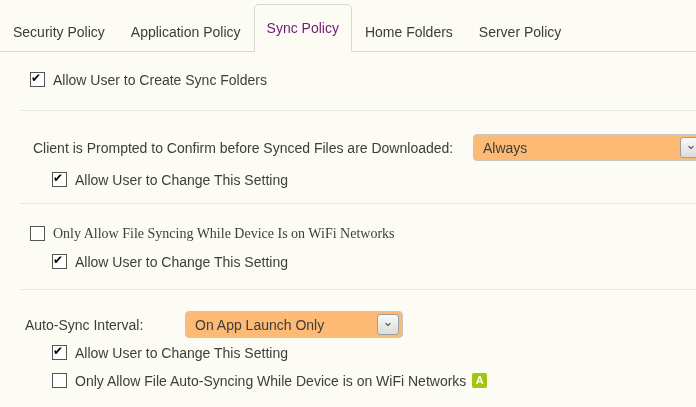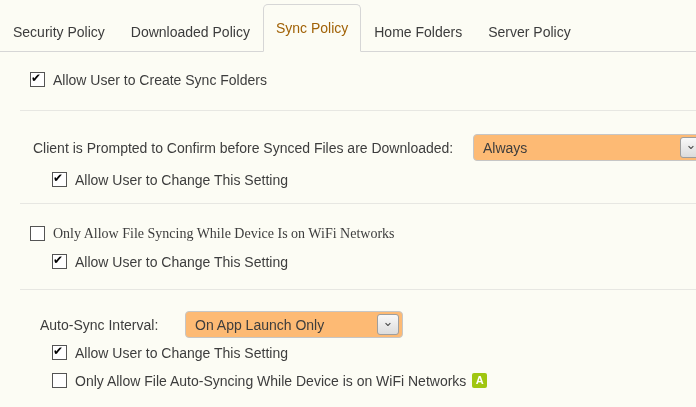--- a/index.html
+++ b/index.html
@@ -29,21 +29,21 @@
     cursor:pointer;
     white-space:nowrap;
   }
   .tab.active{
     background:#fcfcf4;
     border:1px solid #d6d6d6;
     border-bottom:1px solid #fcfcf4;
     border-radius:5px 5px 0 0;
     margin-bottom:-1px;
     padding:4px 12px;
-    color:#a16207;
+    color:#701a75;
   }
   
   .row{
     position:absolute;
     display:flex;align-items:center;
     height:17px;
   }
   .select-row{height:28px;width:100%;left:0;}
   .divider{
     position:absolute;left:20px;right:0;height:1px;
@@ -106,21 +106,21 @@
     flex:none;
   }
 </style>
 </head>
 <body>
 
 <div class="page">
 
   <div class="tabbar">
     <div class="tab">Security Policy</div>
-    <div class="tab">Downloaded Policy</div>
+    <div class="tab">Application Policy</div>
     <div class="tab active">Sync Policy</div>
     <div class="tab">Home Folders</div>
     <div class="tab">Server Policy</div>
   </div>
 
   <div class="row" style="left:30px;top:71px;">
     <span class="cbx">
         <span class="check">✔</span>
       </span>
     <span class="lbl">Allow User to Create Sync Folders</span>
@@ -155,21 +155,21 @@
   <div class="row" style="left:52px;top:253px;">
     <span class="cbx">
         <span class="check">✔</span>
       </span>
     <span class="lbl">Allow User to Change This Setting</span>
   </div>
 
   <div class="divider" style="top:289px;"></div>
 
   <div class="row select-row" style="top:311px;">
-    <span class="lbl" style="margin-left:40px;">Auto-Sync Interval:</span>
+    <span class="lbl" style="margin-left:25px;">Auto-Sync Interval:</span>
     <div class="select" style="left:152px;width:218px;margin-left:33px;">
       <span class="sel-val">On App Launch Only</span>
       <span class="sel-btn">
           <span>⌄</span>
         </span>
     </div>
   </div>
 
   <div class="row" style="left:52px;top:344px;">
     <span class="cbx">

